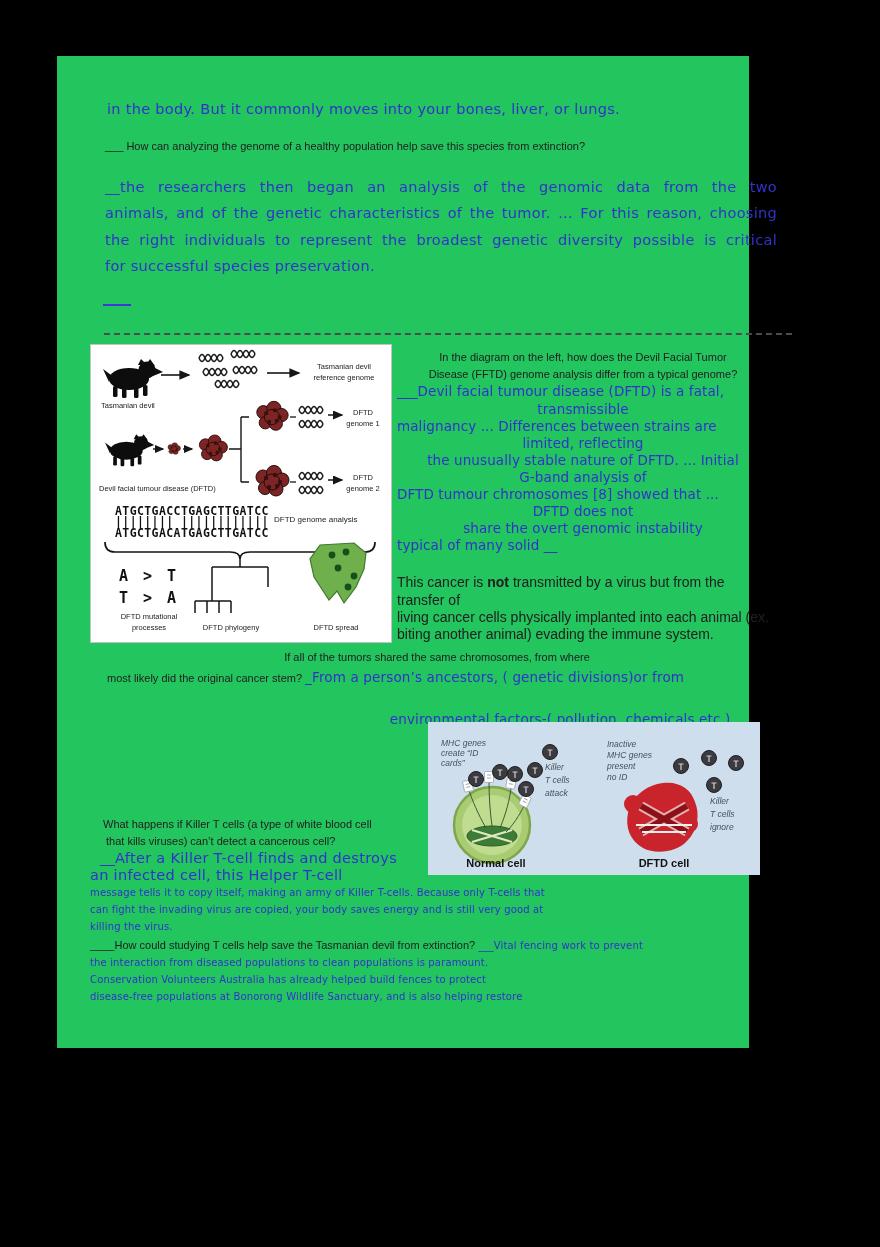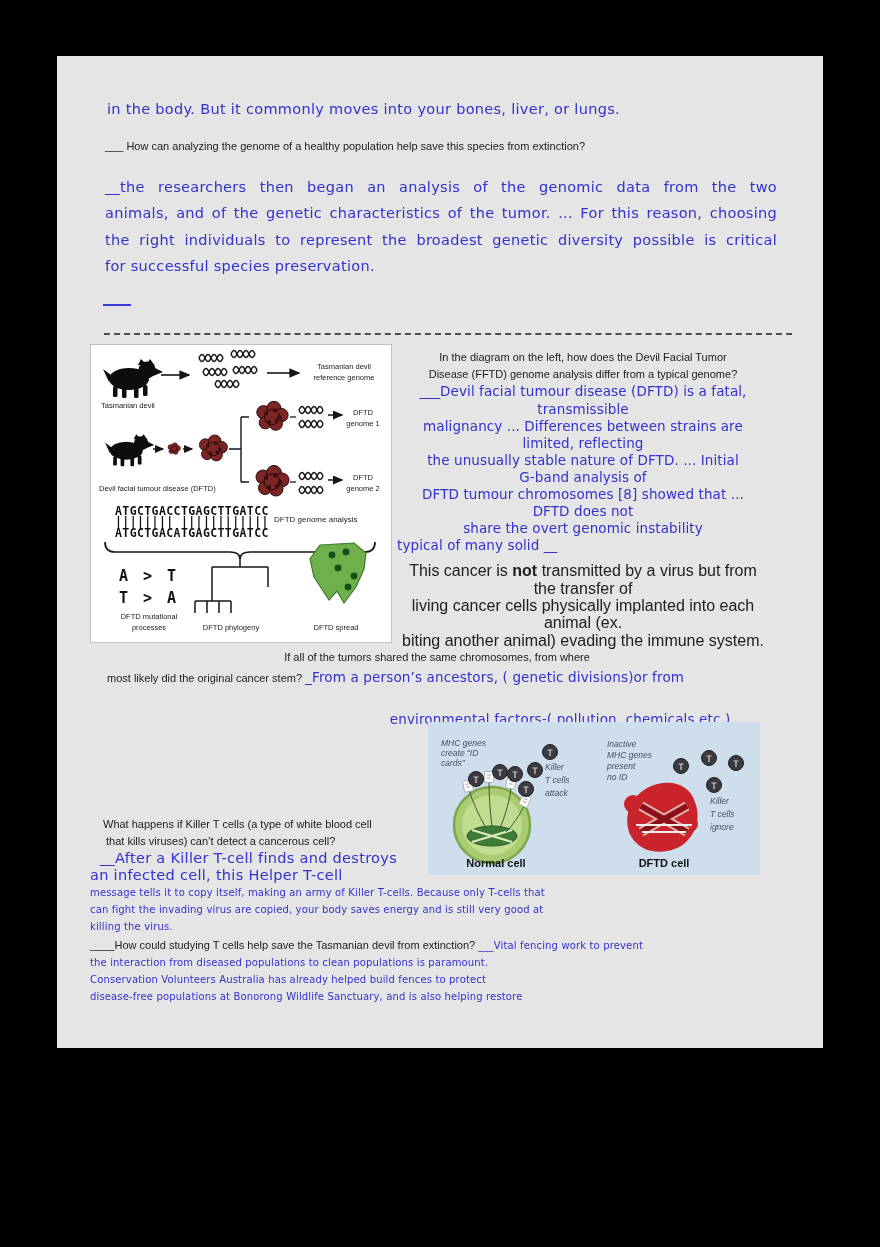--- a/index.html
+++ b/index.html
@@ -1,36 +1,36 @@
 <!DOCTYPE html>
 <html><head>
 <meta charset="utf-8">
 <style>
   html,body{margin:0;padding:0;}
   body{width:880px;height:1247px;background:#000;position:relative;font-family:"Liberation Sans",sans-serif;overflow:hidden;}
-  .doc{position:absolute;left:57px;top:56px;width:766px;height:992px;background:#e5e5e5;}
+  .doc{position:absolute;left:57px;top:56px;width:692px;height:992px;background:#22c55e;}
   .abs{position:absolute;}
   .blue{color:#3232cd;font-family:"DejaVu Sans",sans-serif;}
   .blk{color:#202020;font-family:"Liberation Sans",sans-serif;}
   .hw{font-size:14.5px;letter-spacing:0.3px;}
   .hw-sm{font-size:13.5px;letter-spacing:0.15px;}
   .hw-md{font-size:10px;letter-spacing:0.15px;}
   .q{font-size:11px;}
   .just{text-align:justify;text-align-last:justify;}
   .a1line{width:672px;height:26.3px;line-height:26.3px;white-space:nowrap;}
   .a1line.just{white-space:normal;}
   .underline-blue{width:28px;height:2px;background:#3a3ad8;}
   .divider{width:688px;border-top:2px dashed #4c4c4c;height:0;}
   .diagram1{width:300px;height:297px;border:1px solid #c2c2c2;background:#fff;}
   .rightcol{width:372px;}
   .rc-q{font-size:11px;line-height:17.2px;text-align:center;}
   .rc-a{font-size:13.5px;line-height:17.1px;letter-spacing:0.1px;}
-  .al{text-align:center}.ar{text-align:center}.ac{text-align:center}
+  .al{text-align:left}.ar{text-align:center}.ac{text-align:center}
   .arp{text-align:left;padding-right:45px;box-sizing:border-box;}
-  .note{font-size:16px;line-height:17.3px;text-align:center;margin-top:8px;}
+  .note{font-size:14px;line-height:17.3px;text-align:left;margin-top:20px;}
   .b{font-weight:bold;}
   .q5line{line-height:16.9px;}
 </style>
 </head>
 <body>
 
 <div class="doc">
 
   <div class="abs blue hw" style="left:50px;top:45px;">in the body. But it commonly moves into your bones, liver, or lungs.</div>
 

